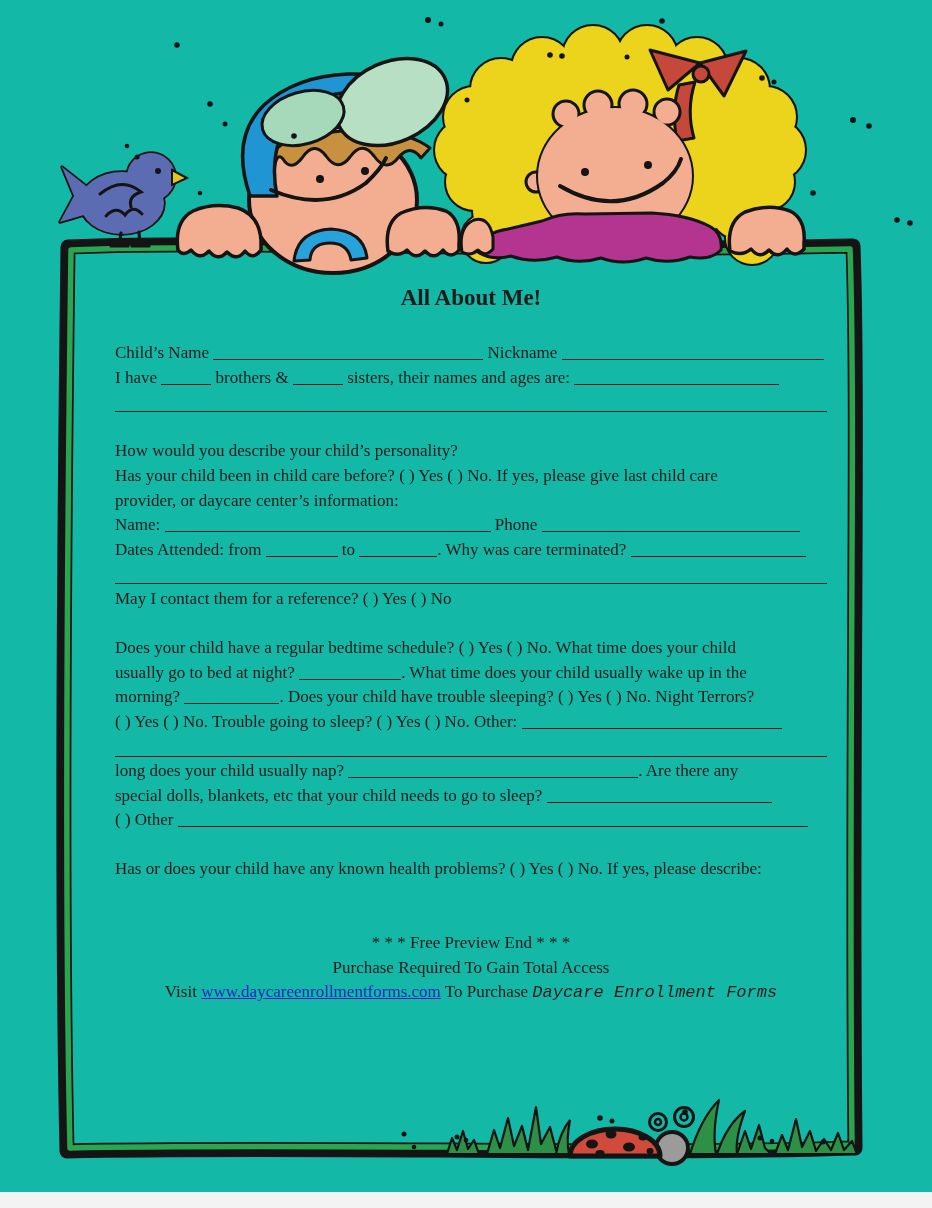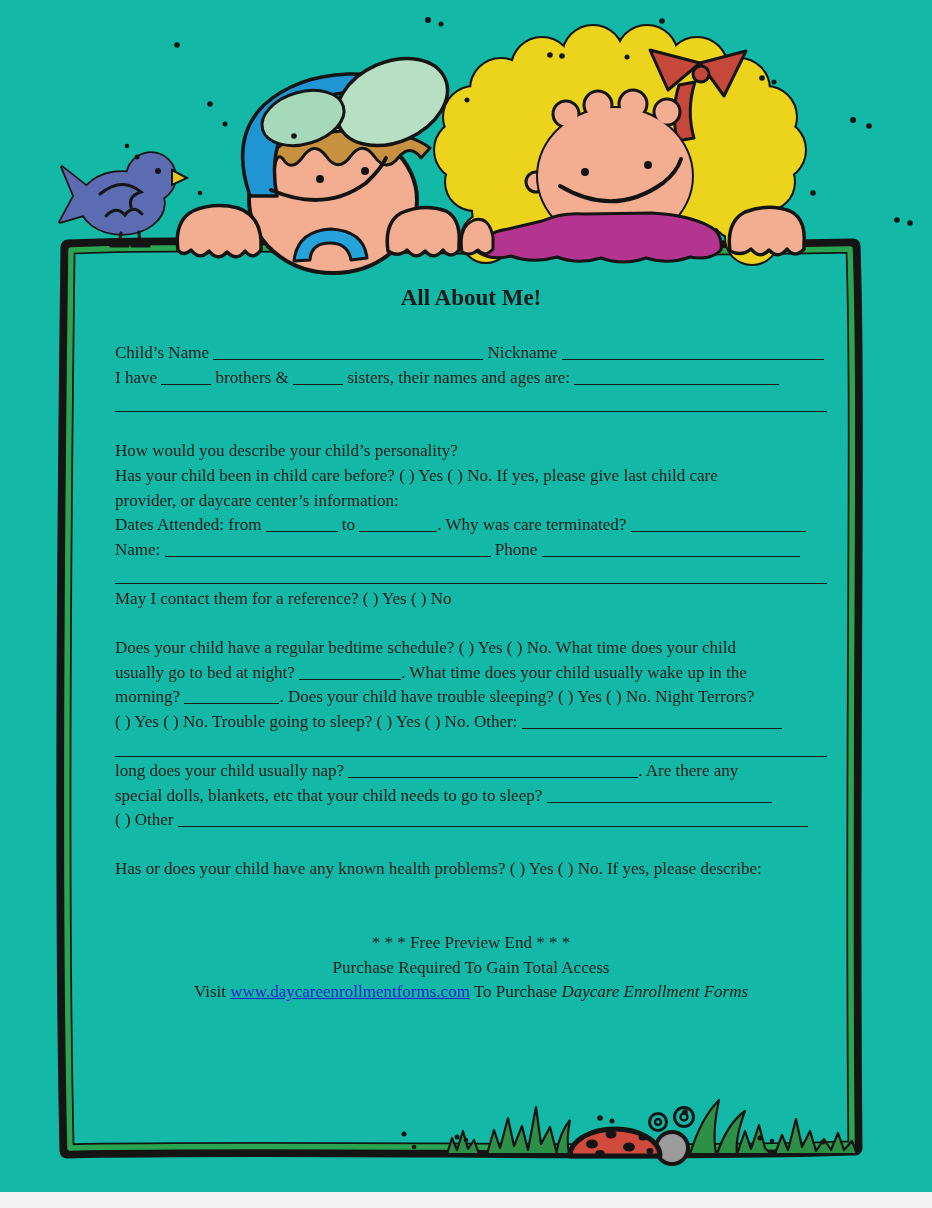--- a/index.html
+++ b/index.html
@@ -6,21 +6,21 @@
   .page{position:relative;width:932px;height:1208px;background:#14b8a6;overflow:hidden;
         font-family:"Liberation Serif","DejaVu Serif",serif;color:var(--text,#1b1b1b);}
   svg.decor{position:absolute;left:0;top:0;width:932px;height:1208px;z-index:1;}
   .content{position:absolute;left:115px;top:283px;width:712px;z-index:2;}
   .title{font-size:23px;line-height:30px;font-weight:bold;text-align:center;margin:0 0 28px 0;}
   .row{height:24.6px;line-height:24.6px;font-size:17px;white-space:nowrap;}
   .row.rule .rule{display:block;height:21px;border-bottom:1.6px solid var(--text,#1b1b1b);}
   .blank{display:inline-block;border-bottom:1.6px solid var(--text,#1b1b1b);height:13px;vertical-align:-2px;}
   .footer{text-align:center;}
   .footer a{color:var(--link-blue,#2323cc);cursor:pointer;}
-  .italic{font-style:italic;}
+  .italic{font-style:italic;font-family:Liberation Mono, monospace;}
   .bottom-strip{position:absolute;left:0;top:1192px;width:932px;height:16px;background:#f3f3f3;z-index:0;}
 </style>
 </head>
 <body>
 
 <div class="page">
   <div class="bottom-strip"></div>
 
   <svg class="decor" viewBox="0 0 932 1208" aria-hidden="true">
 
@@ -191,22 +191,22 @@
     <div id="form-body">
         <div class="row text"><span>Child’s Name </span><span class="blank" style="width: 270px;"></span><span> Nickname </span><span class="blank" style="width: 262px;"></span></div>
         <div class="row text"><span>I have </span><span class="blank" style="width: 50px;"></span><span> brothers &amp; </span><span class="blank" style="width: 50px;"></span><span> sisters, their names and ages are: </span><span class="blank" style="width: 205px;"></span></div>
         <div class="row rule">
           <span class="rule"></span>
         </div>
         <div class="row gap"></div>
         <div class="row text"><span>How would you describe your child’s personality?</span></div>
         <div class="row text"><span>Has your child been in child care before? ( ) Yes ( ) No. If yes, please give last child care</span></div>
         <div class="row text"><span>provider, or daycare center’s information:</span></div>
+        <div class="row text"><span>Name: </span><span class="blank" style="width: 326px;"></span><span> Phone </span><span class="blank" style="width: 258px;"></span></div>
         <div class="row text"><span>Dates Attended: from </span><span class="blank" style="width: 72px;"></span><span> to </span><span class="blank" style="width: 78px;"></span><span>. Why was care terminated? </span><span class="blank" style="width: 175px;"></span></div>
-        <div class="row text"><span>Name: </span><span class="blank" style="width: 326px;"></span><span> Phone </span><span class="blank" style="width: 258px;"></span></div>
         <div class="row rule">
           <span class="rule"></span>
         </div>
         <div class="row text"><span>May I contact them for a reference? ( ) Yes ( ) No</span></div>
         <div class="row gap"></div>
         <div class="row text"><span>Does your child have a regular bedtime schedule? ( ) Yes ( ) No. What time does your child</span></div>
         <div class="row text"><span>usually go to bed at night? </span><span class="blank" style="width: 102px;"></span><span>. What time does your child usually wake up in the</span></div>
         <div class="row text"><span>morning? </span><span class="blank" style="width: 95px;"></span><span>. Does your child have trouble sleeping? ( ) Yes ( ) No. Night Terrors?</span></div>
         <div class="row text"><span>( ) Yes ( ) No. Trouble going to sleep? ( ) Yes ( ) No. Other: </span><span class="blank" style="width: 260px;"></span></div>
         <div class="row rule">

